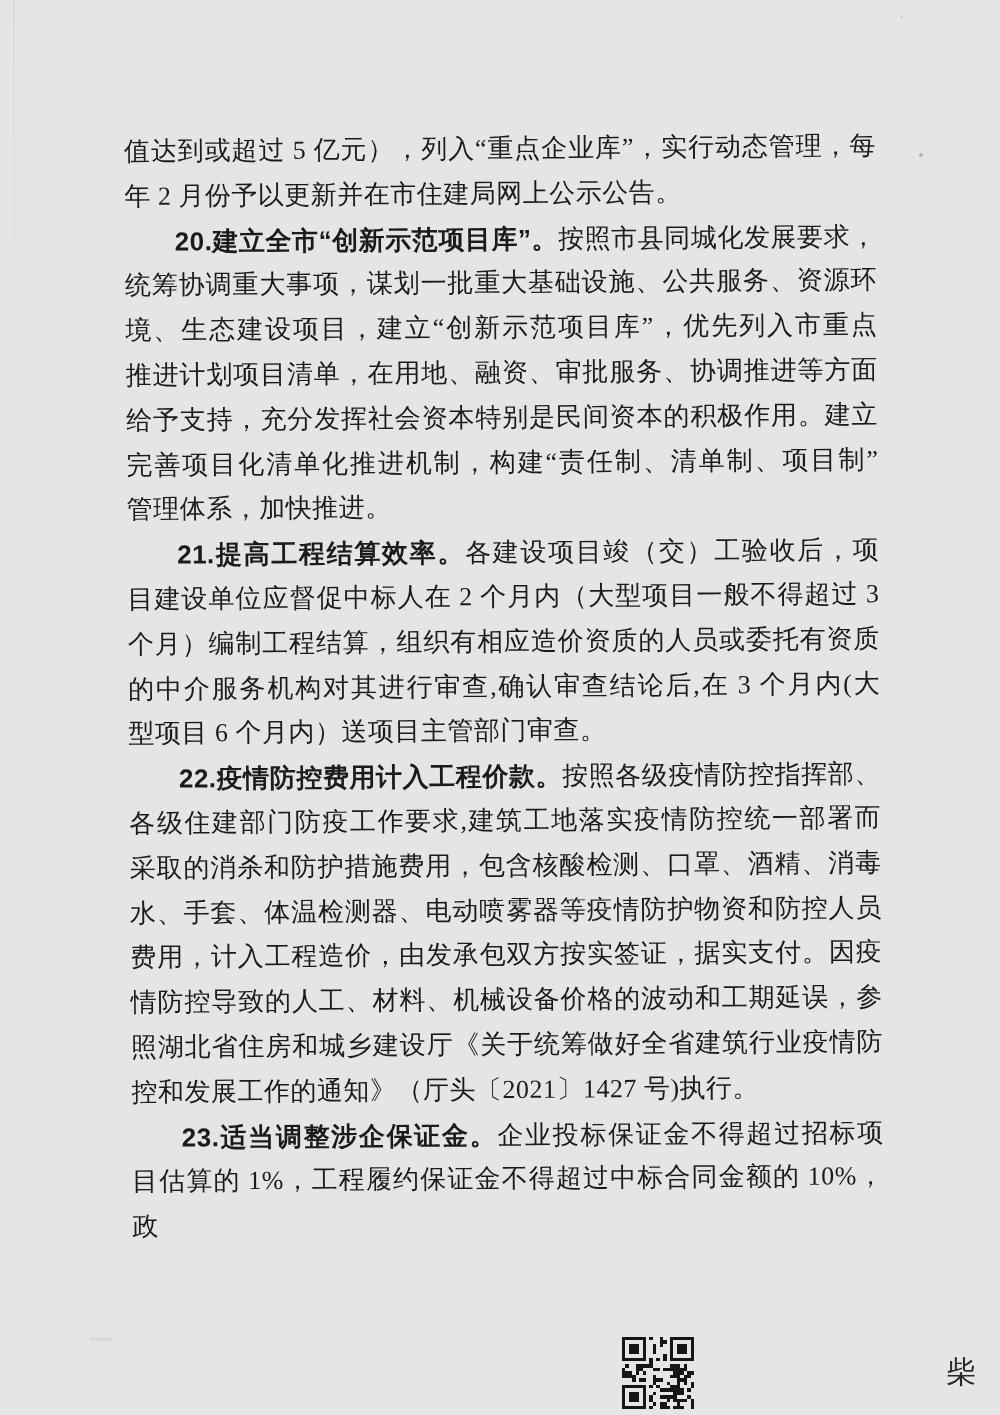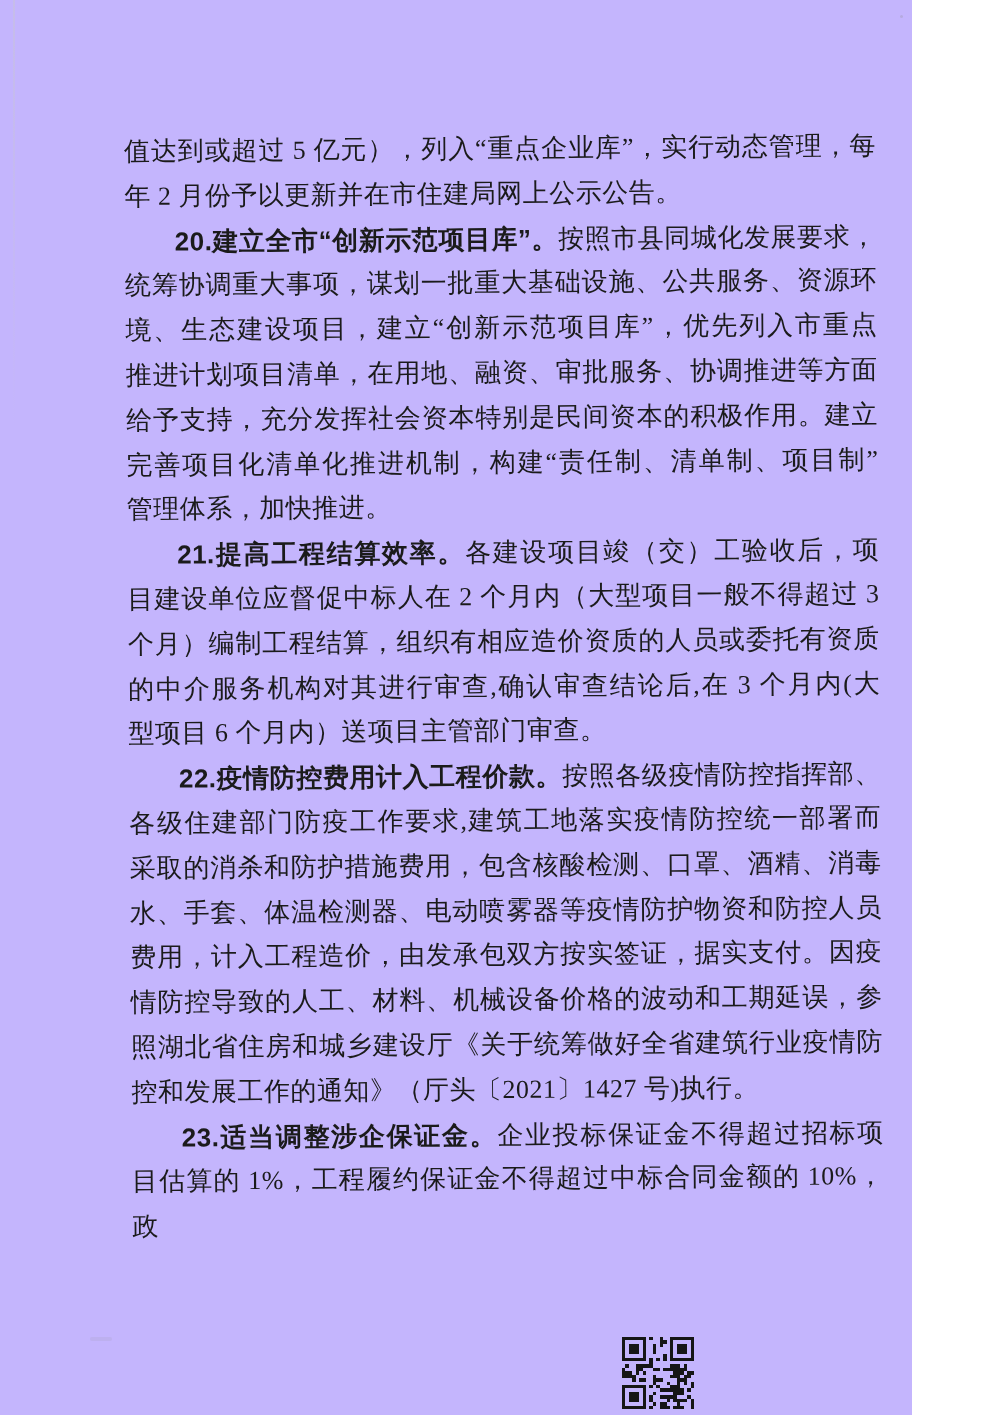--- a/index.html
+++ b/index.html
@@ -1,19 +1,19 @@
 <!DOCTYPE html>
 <html><head>
 <meta charset="utf-8">
 <style>
   html,body{margin:0;padding:0;background:#ffffff;}
   .page{
     position:relative;
-    width:912px;height:1415px;
-    background:#c4b5fd;
+    width:1000px;height:1415px;
+    background:#e5e5e5;
     overflow:hidden;
     font-family:"Liberation Serif", serif;
   }
   
   .edge-line{
     position:absolute;left:13px;top:0;width:2px;height:430px;
     background:linear-gradient(#c9c9c9,rgba(201,201,201,0));
     opacity:.38;
   }
   .content{

